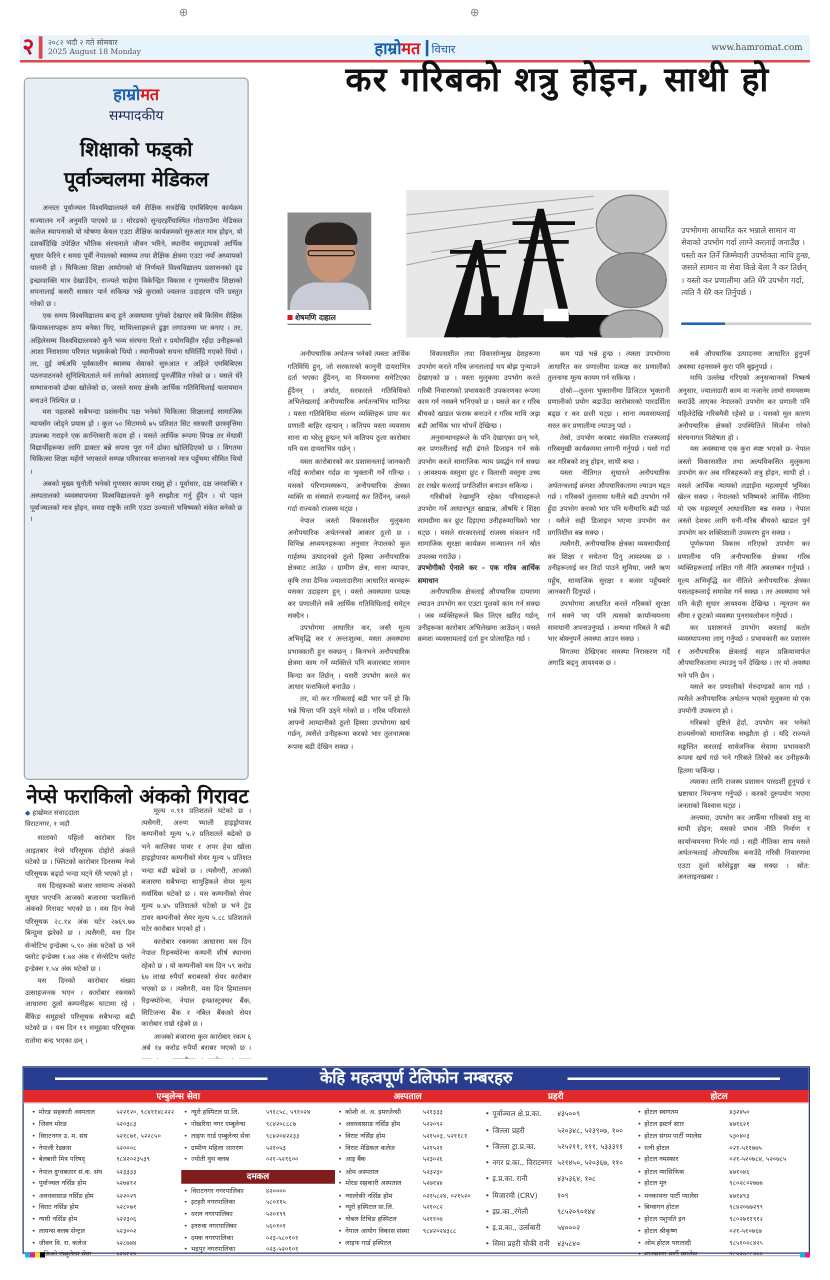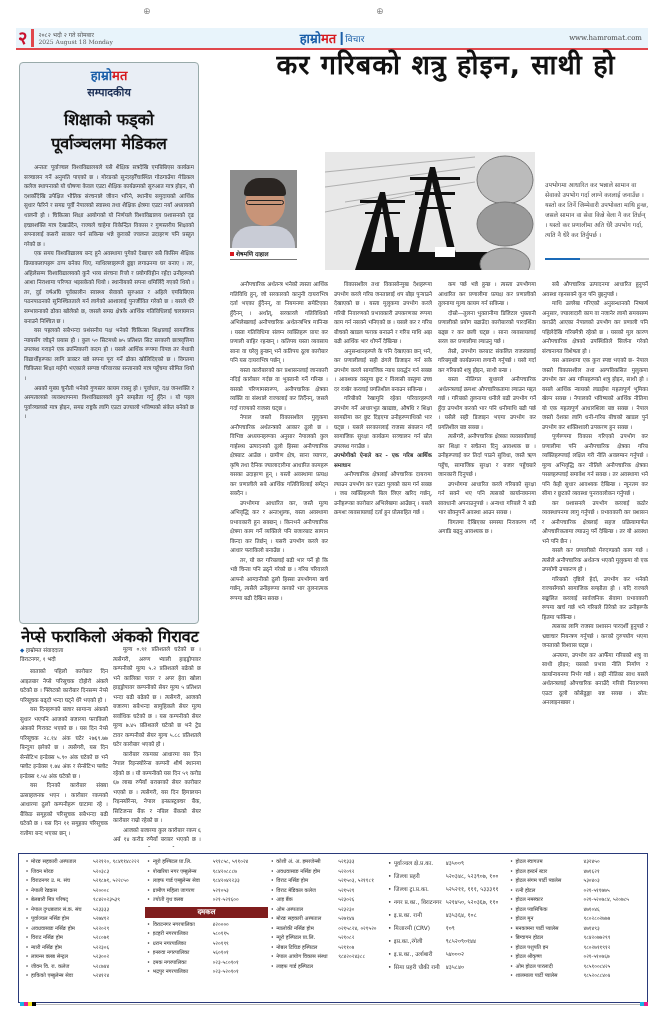--- a/index.html
+++ b/index.html
@@ -7,21 +7,21 @@
   .reg{position:absolute;top:6px;font-size:9px;color:#888}
   .header{position:absolute;top:28px;left:16px;width:632px;height:22px;background:#e8f4fb;border-bottom:2px solid #e0474c;display:flex;align-items:center}
   .pgnum{font-size:18px;font-weight:bold;color:#c8102e;padding:0 4px 0 2px;border-right:3px solid #e0474c;line-height:18px;margin-right:4px}
   .date{font-size:6px;line-height:7px;color:#555;font-family:"DejaVu Serif",serif}
   .brand{position:absolute;left:50%;transform:translateX(-50%);top:1px;font-size:13px;font-weight:bold;display:flex;align-items:center;gap:4px}
   .brand .b1{color:#1a5ea8}.brand .b2{color:#d7191f}
   .brand .sec{font-size:9px;color:#1a5ea8;border-left:2px solid #1a5ea8;padding-left:3px;font-weight:normal}
   .url{position:absolute;right:6px;top:6px;font-size:7px;color:#444;font-family:"DejaVu Serif",serif}
   .ed-logo{position:absolute;left:0;width:180px;text-align:center;font-size:13px;font-weight:bold}
   .ed-logo .b1{color:#1a5ea8}.ed-logo .b2{color:#d7191f}
-  .ed-tag{position:absolute;left:0;width:180px;text-align:center;font-size:11px;font-weight:bold;color:#1b2e55}
+  .ed-tag{position:absolute;left:0;width:180px;text-align:center;font-size:11px;font-weight:normal;color:#1b2e55}
   .ed-title{position:absolute;left:0;width:180px;text-align:center;font-size:16px;font-weight:bold;color:#111;line-height:24px}
   .ed-body{position:absolute;left:24px;top:163px;width:172px;font-size:5.6px;line-height:9.6px;color:#333;text-align:justify}
   .ed-panel{position:absolute;left:19px;top:62px;width:180px;height:562px;border:1px solid #9aa;border-radius:4px;background:#e9eef5}
   .ed-body p{text-indent:10px}
 
   .h2{position:absolute;left:20px;top:625px;width:180px;text-align:center;font-size:16px;font-weight:bold;color:#111}
   .byline{position:absolute;left:20px;top:646px;font-size:5.5px;color:#333}
   .byline .dot{color:#1a5ea8}
   .dateline{position:absolute;left:20px;top:655px;font-size:5.5px;color:#333}
   .col{position:absolute;font-size:5.6px;line-height:9.5px;color:#333;text-align:justify}
@@ -175,20 +175,31 @@
   <p>यस अवस्थामा एक कुरा स्पष्ट भएको छ- नेपाल जस्तो विकासशील तथा अल्पविकसित मुलुकमा उपभोग कर अब गरिबहरूको शत्रु होइन, साथी हो । यसले आर्थिक न्यायको लडाइँमा महत्वपूर्ण भूमिका खेल्न सक्छ । नेपालको भविष्यको आर्थिक नीतिमा यो एक महत्वपूर्ण आधारशिला बन्न सक्छ । नेपाल जस्तो देशका लागि धनी-गरिब बीचको खाडल पुर्न उपभोग कर शक्तिशाली उपकरण हुन सक्छ ।</p>
   <p>पूर्णरूपमा विकास गरिएको उपभोग कर प्रणालीमा पनि अनौपचारिक क्षेत्रका गरिब व्यक्तिहरूलाई लक्षित गरी नीति अवलम्बन गर्नुपर्छ । मूल्य अभिवृद्धि कर नीतिले अनौपचारिक क्षेत्रका पसलहरूलाई समावेश गर्न सक्छ । तर अवस्थामा भने पनि केही सुधार आवश्यक देखिन्छ । न्यूनतम कर सीमा र छुटको व्यवस्था पुनरावलोकन गर्नुपर्छ ।</p>
   <p>कर प्रशासनले उपभोग करलाई कठोर व्यवस्थापनमा लागु गर्नुपर्छ । प्रभावकारी कर प्रशासन र अनौपचारिक क्षेत्रलाई सहज प्रक्रियामार्फत औपचारिकतामा ल्याउनु पर्ने देखिन्छ । तर यो अवस्था भने पनि छैन ।</p>
   <p>यसले कर प्रणालीको मेरुदण्डको काम गर्छ । त्यसैले अनौपचारिक अर्थतन्त्र भएको मुलुकमा यो एक उपयोगी उपकरण हो ।</p>
   <p>गरिबको दृष्टिले हेर्दा, उपभोग कर भनेको राज्यसँगको सामाजिक सम्झौता हो । यदि राज्यले सङ्कलित करलाई सार्वजनिक सेवामा प्रभावकारी रूपमा खर्च गर्छ भने गरिबले तिरेको कर उनीहरूकै हितमा फर्किन्छ ।</p>
   <p>त्यसका लागि राजस्व प्रशासन पारदर्शी हुनुपर्छ र भ्रष्टाचार नियन्त्रण गर्नुपर्छ । करको दुरुपयोग भएमा जनताको विश्वास घट्छ ।</p>
   <p>अन्त्यमा, उपभोग कर आफैँमा गरिबको शत्रु वा साथी होइन; यसको प्रभाव नीति निर्माण र कार्यान्वयनमा निर्भर गर्छ । सही नीतिका साथ यसले अर्थतन्त्रलाई औपचारिक बनाउँदै गरिबी निवारणमा एउटा ठूलो कोसेढुङ्गा बन्न सक्छ । स्रोत: अनलाइनखबर ।</p>
 </div>
 
 <div class="phone">
+  <div class="ph-head">
+    <div class="line" style="left:25px;width:170px"></div>
+    <div class="ph-title">केहि महत्वपूर्ण टेलिफोन नम्बरहरु</div>
+    <div class="line" style="left:435px;width:170px"></div>
+  </div>
+  <div class="ph-cats">
+    <div class="ph-cat" style="width:248px">एम्बुलेन्स सेवा</div>
+    <div class="ph-cat" style="width:120px">अस्पताल</div>
+    <div class="ph-cat" style="width:118px">प्रहरी</div>
+    <div class="ph-cat" style="width:144px">होटल</div>
+  </div>
   <div class="ph-body">
     <div class="ph-col" style="width:122px" id="col-amb1">
         <div class="ph-row">
           <span class="bul">•</span>
           <span class="nm" style="width: 62px;">मोरङ सहकारी अस्पताल</span>
           <span class="no">५२२१२०, ९८४११४८२२२</span>
         </div>
         <div class="ph-row">
           <span class="bul">•</span>
           <span class="nm" style="width: 62px;">जिवन मोरङ</span>

